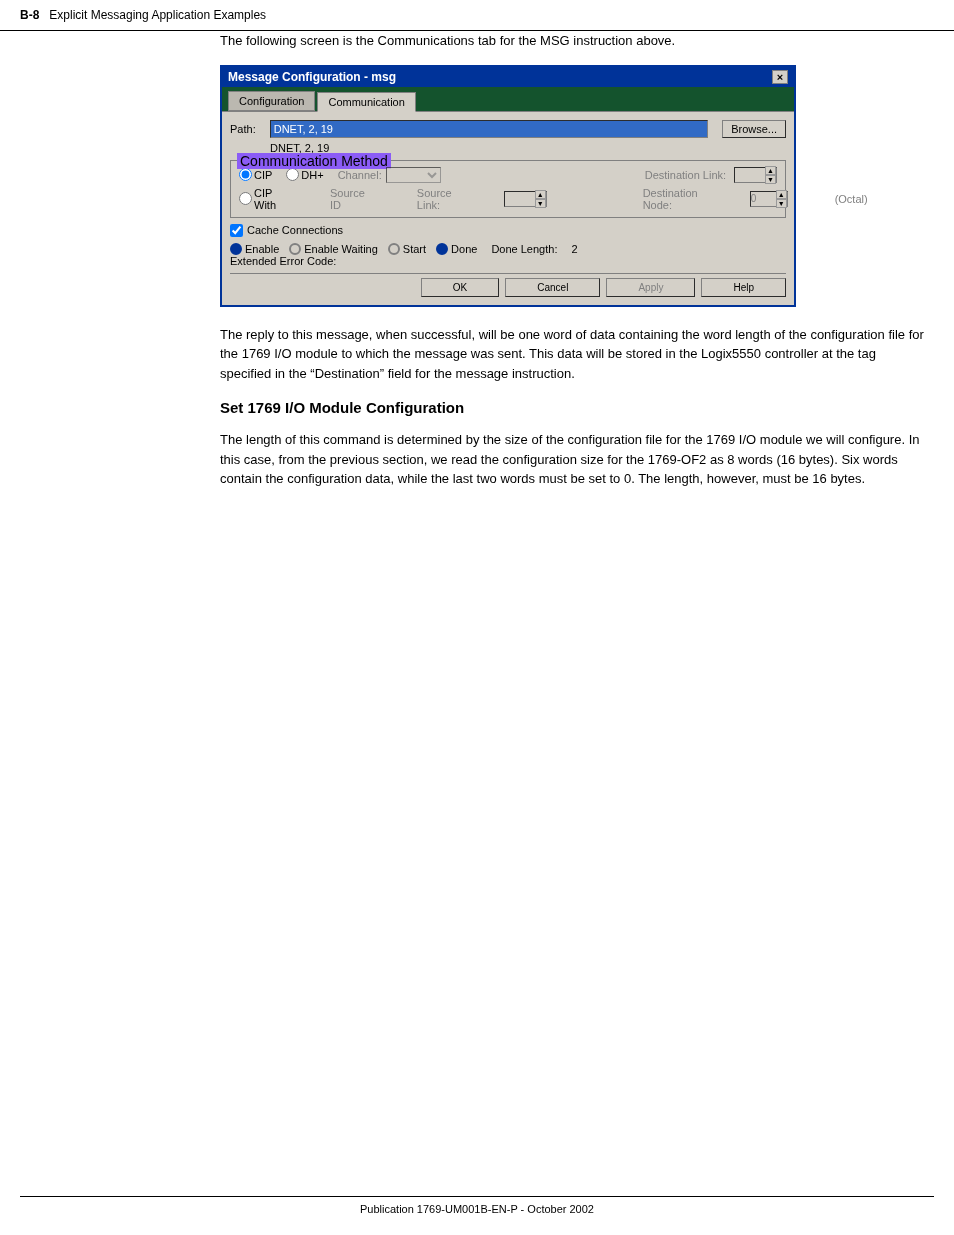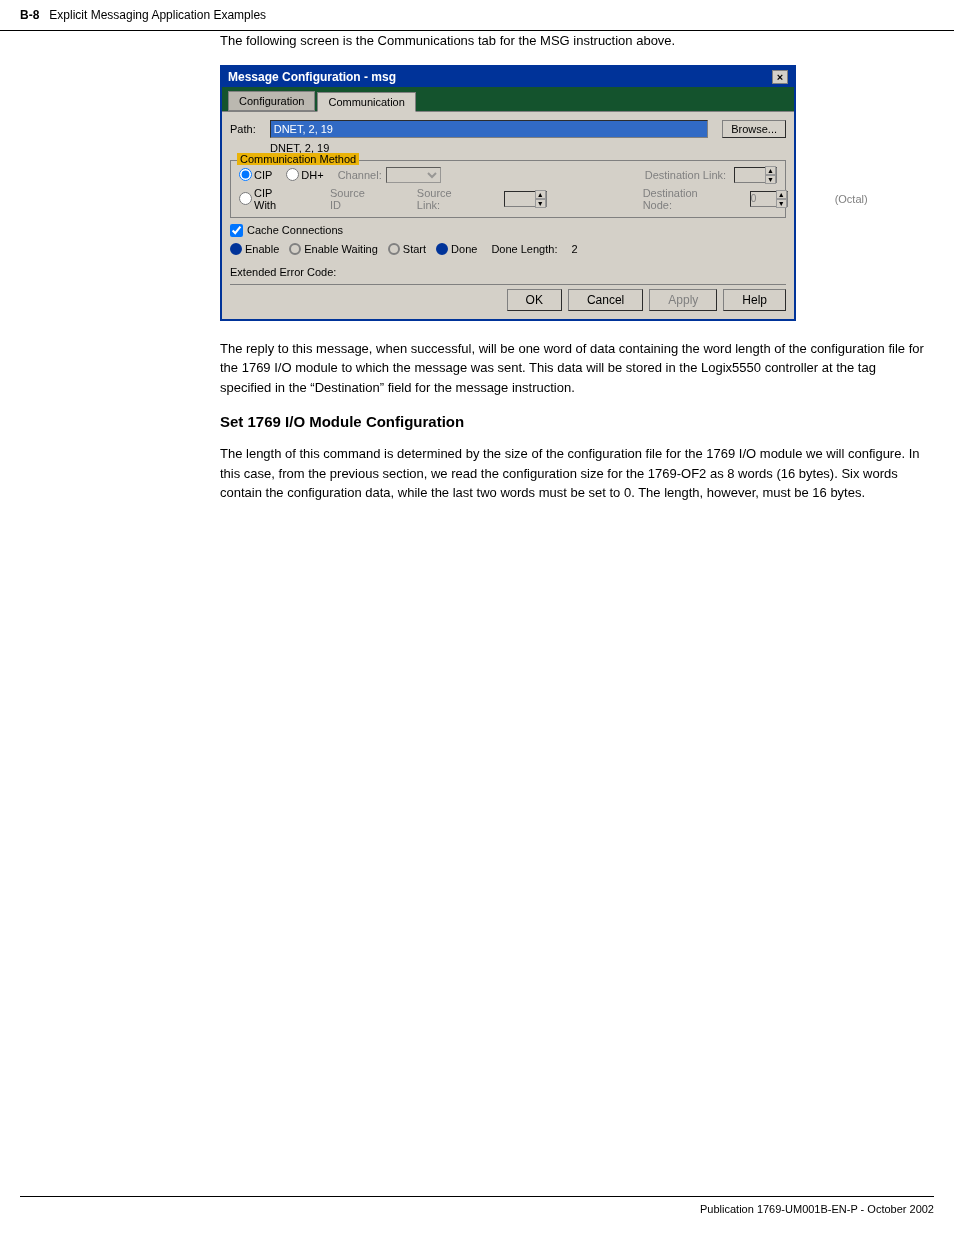--- a/index.html
+++ b/index.html
@@ -156,23 +156,23 @@
       border: 1px solid #808080;
       padding: 4px 8px 6px;
       margin-bottom: 6px;
       position: relative;
     }
 
     .group-box-legend {
       position: absolute;
       top: -8px;
       left: 6px;
-      background: #eab308;
+      background: #8b5cf6;
       padding: 0 3px;
-      font-size: 11px;
+      font-size: 14px;
     }
 
     .method-row {
       display: flex;
       align-items: center;
       margin-top: 2px;
       font-size: 11px;
     }
 
     .radio-option {
@@ -200,43 +200,43 @@
 
     .cache-row input[type="checkbox"] {
       margin-right: 4px;
     }
 
     
     .status-row {
       display: flex;
       align-items: center;
       margin-top: 6px;
-      margin-bottom: 11px;
+      margin-bottom: 0;
       font-size: 11px;
       gap: 10px;
     }
 
     .status-item {
       display: flex;
       align-items: center;
       gap: 3px;
     }
 
     
     .dialog-buttons {
       display: flex;
       justify-content: flex-end;
       gap: 6px;
       padding-top: 4px;
       border-top: 1px solid #808080;
     }
 
     .dialog-btn {
-      padding: 3px 18px;
-      font-size: 12px;
+      padding: 3px 31px;
+      font-size: 10px;
       background: #d4d0c8;
       border: 1px outset #808080;
       cursor: pointer;
       min-width: 50px;
     }
 
     .dialog-btn:disabled, .dialog-btn.disabled {
       color: #808080;
     }
 
@@ -261,21 +261,21 @@
       left: 20px;
       right: 20px;
       border-top: 1px solid #000;
       padding-top: 6px;
       font-size: 11px;
       color: #000;
     }
 
     .footer-content {
       display: flex;
-      justify-content: flex-end;
+      justify-content: center;
     }
 
     
     .two-col {
       display: flex;
     }
 
     .col-left-label {
       width: 220px;
       min-width: 220px;

